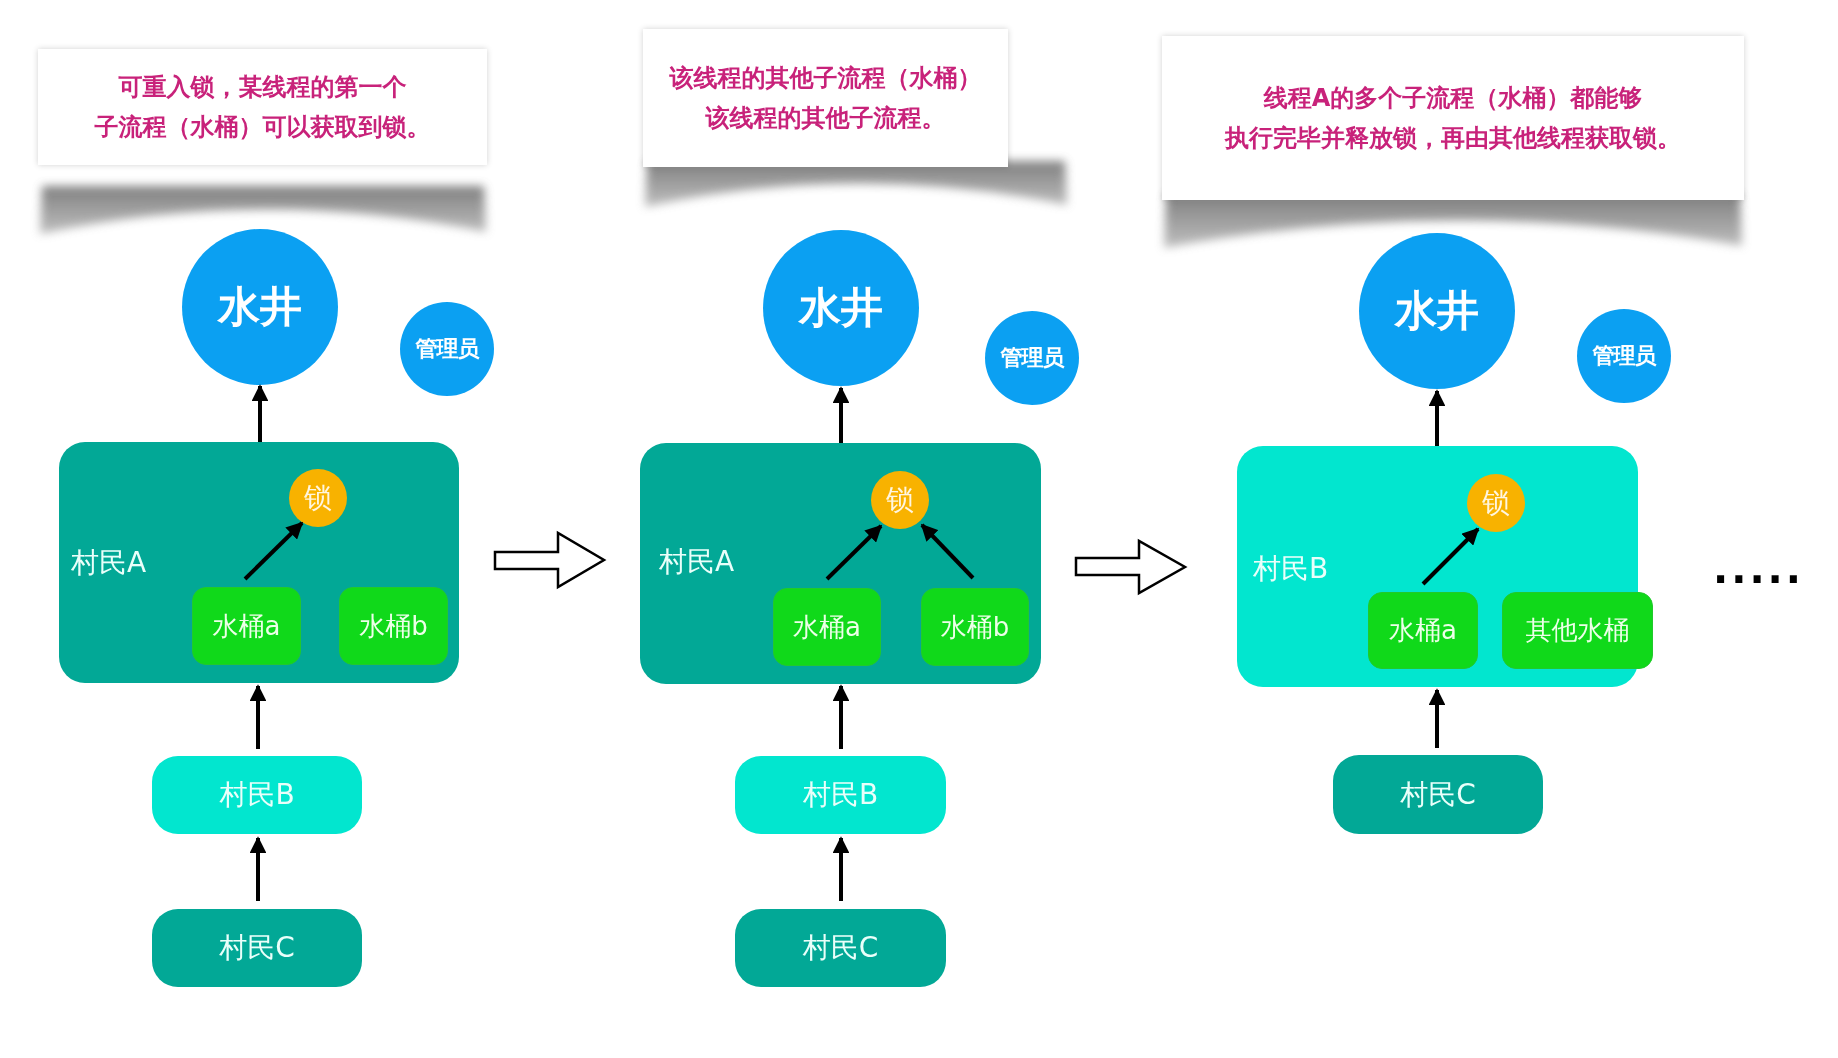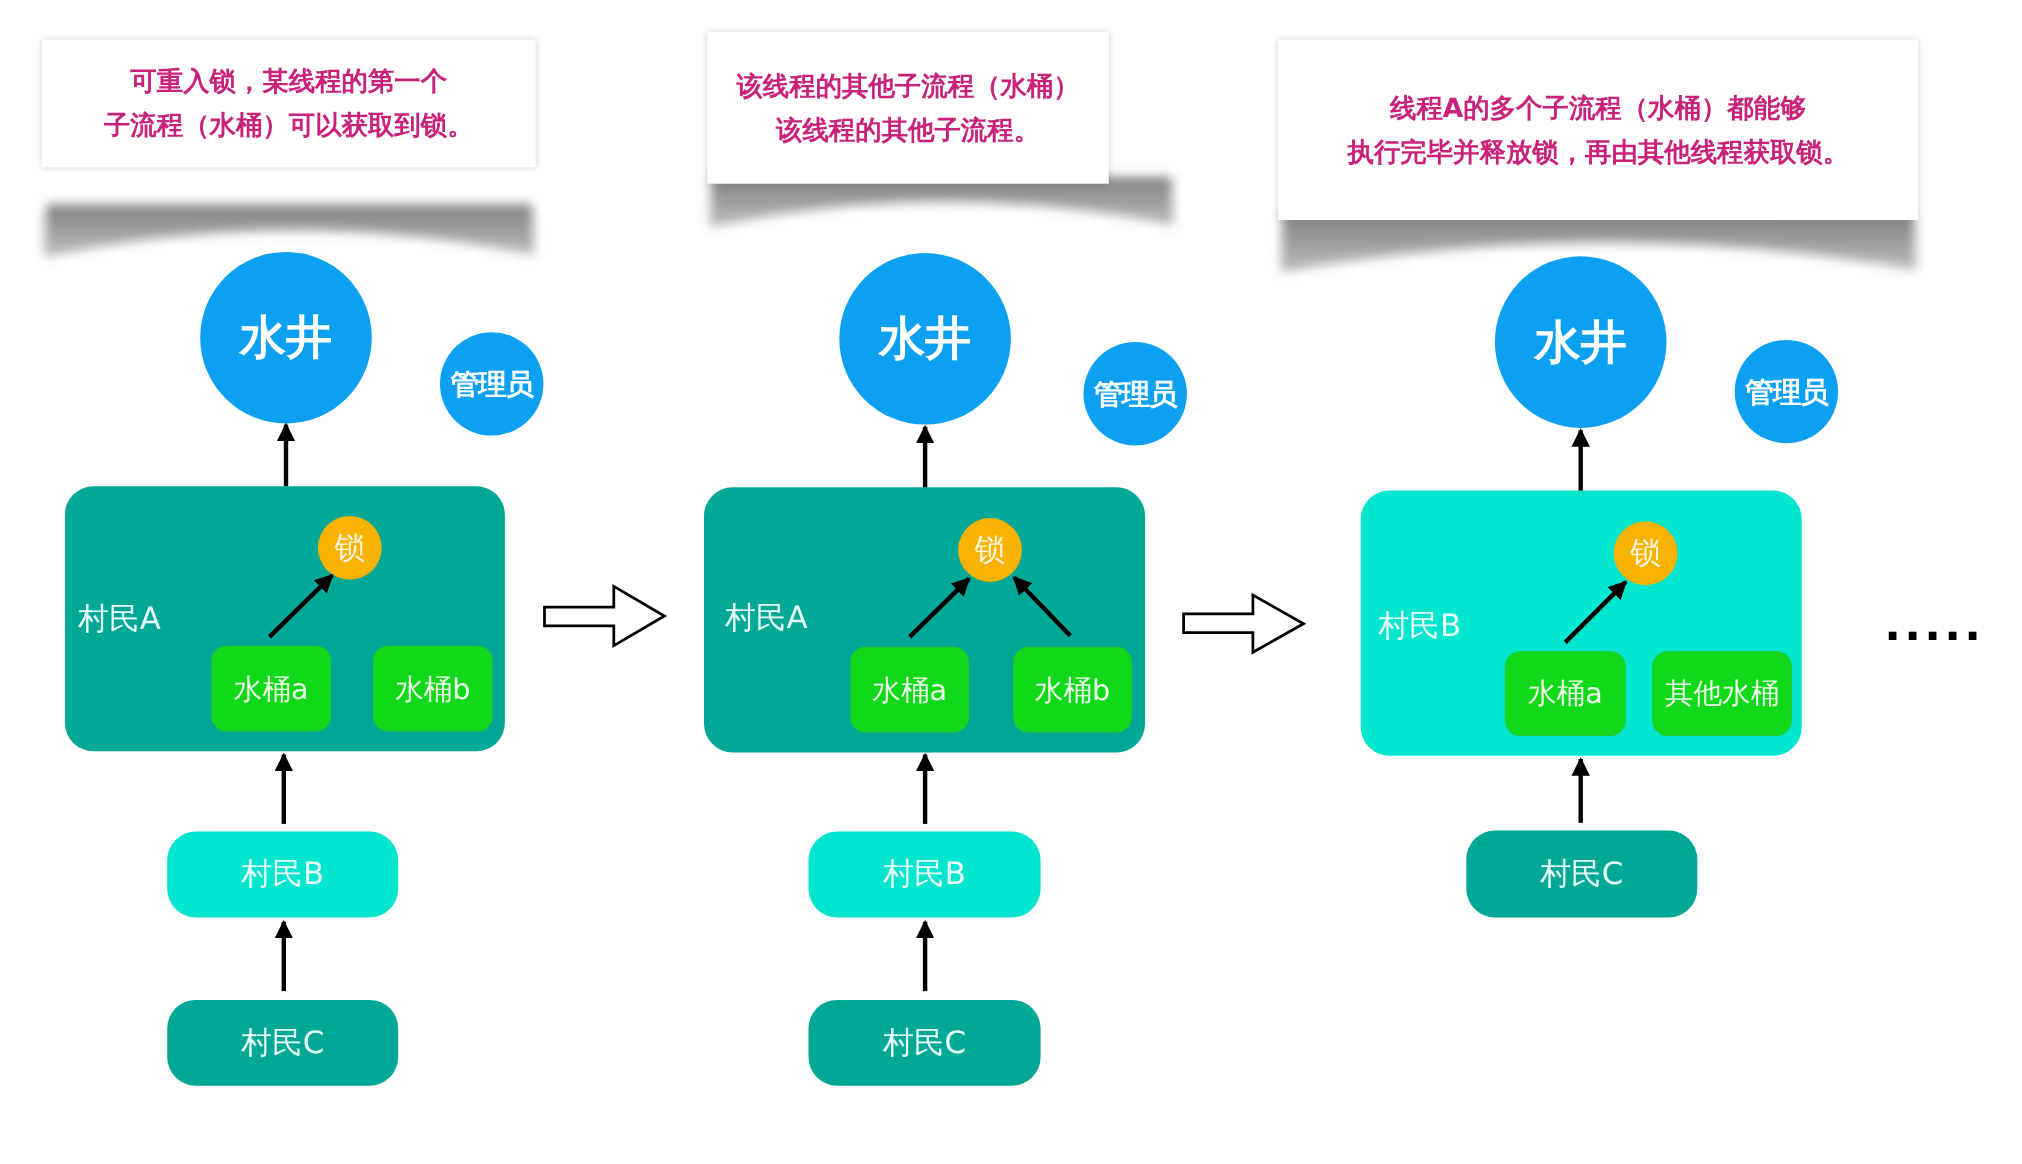--- a/index.html
+++ b/index.html
@@ -7,21 +7,21 @@
          font-family:"DejaVu Sans","Liberation Sans",sans-serif; }
   .card-wrap { position:absolute; }
   .card-shadow { position:absolute; left:0; top:0; overflow:visible; }
   .card { position:absolute; background:#ffffff; box-shadow:0 0 6px rgba(0,0,0,0.18);
           display:flex; flex-direction:column; align-items:center; justify-content:center;
           color:#c8227a; font-weight:bold; font-size:24px; line-height:40px; text-align:center; }
   .card .line { white-space:nowrap; }
   .circle { position:absolute; border-radius:50%; display:flex; align-items:center; justify-content:center;
             color:#ffffff; font-weight:bold; }
   .well { background:#0ba0f2; font-size:42px; }
-  .admin { background:#0ba0f2; font-size:26px; letter-spacing:-1px; white-space:nowrap; }
+  .admin { background:#0ba0f2; font-size:22px; letter-spacing:-1px; white-space:nowrap; }
   .lock { background:#f8b200; font-size:28px; color:#fff6e0; font-weight:normal; }
   .vbox { position:absolute; border-radius:26px; }
   .vbox.dark { background:#02a896; }
   .vbox.light { background:#02e6cf; }
   .vlabel { position:absolute; color:#e9fffa; font-size:28px; white-space:nowrap; }
   .pill { position:absolute; border-radius:26px; display:flex; align-items:center; justify-content:center;
           color:#e9fffa; font-size:28px; }
   .pill.dark { background:#02a896; }
   .pill.light { background:#02e6cf; }
   .bucket { position:absolute; background:#10d91a; border:1px solid #22c92c; border-radius:14px;
@@ -40,21 +40,21 @@
         <filter id="blur1" x="-10%" y="-50%" width="120%" height="200%">
             <feGaussianBlur stdDeviation="5"></feGaussianBlur>
           </filter>
         <linearGradient id="shg" x1="0" x2="0" y1="0" y2="1">
           <stop offset="0" stop-color="#555"></stop>
             <stop offset="1" stop-color="#aaa"></stop>
         </linearGradient>
       </defs>
       <path d="M4,150 L446,150 L448,196 Q225,150 2,198 Z" fill="url(#shg)" opacity="0.75" filter="url(#blur1)"></path>
     </svg>
-    <div class="card" style="left:0;top:0;width:449px;height:116px;">
+    <div class="card" style="left:0;top:13px;width:449px;height:116px;">
       <div class="line">可重入锁，某线程的第一个</div>
       <div class="line">子流程（水桶）可以获取到锁。</div>
     </div>
   </div>
 
   <div class="circle well" style="left:182px;top:229px;width:156px;height:156px;">
     <span>水井</span>
   </div>
   <div class="circle admin" style="left:400px;top:302px;width:94px;height:94px;">
     <span>管理员</span>
@@ -137,21 +137,21 @@
   </div>
 
   <div class="vbox light" style="left:1237px;top:446px;width:401px;height:241px;"></div>
   <div class="vlabel" style="left:1253px;top:550px;">村民B</div>
   <div class="circle lock" style="left:1467px;top:474px;width:58px;height:58px;">
     <span>锁</span>
   </div>
   <div class="bucket" style="left:1368px;top:592px;width:110px;height:77px;">
     <span>水桶a</span>
   </div>
-  <div class="bucket" style="left:1502px;top:592px;width:127px;height:77px;font-family:Liberation Serif, serif;">
+  <div class="bucket" style="left:1502px;top:592px;width:151px;height:77px;font-family:Liberation Serif, serif;">
     <span>其他水桶</span>
   </div>
 
   <div class="pill dark" style="left:1333px;top:755px;width:210px;height:79px;">
     <span>村民C</span>
   </div>
 </div>
 
 <div class="dots" style="left:1713px;top:546px;">.....</div>
 

